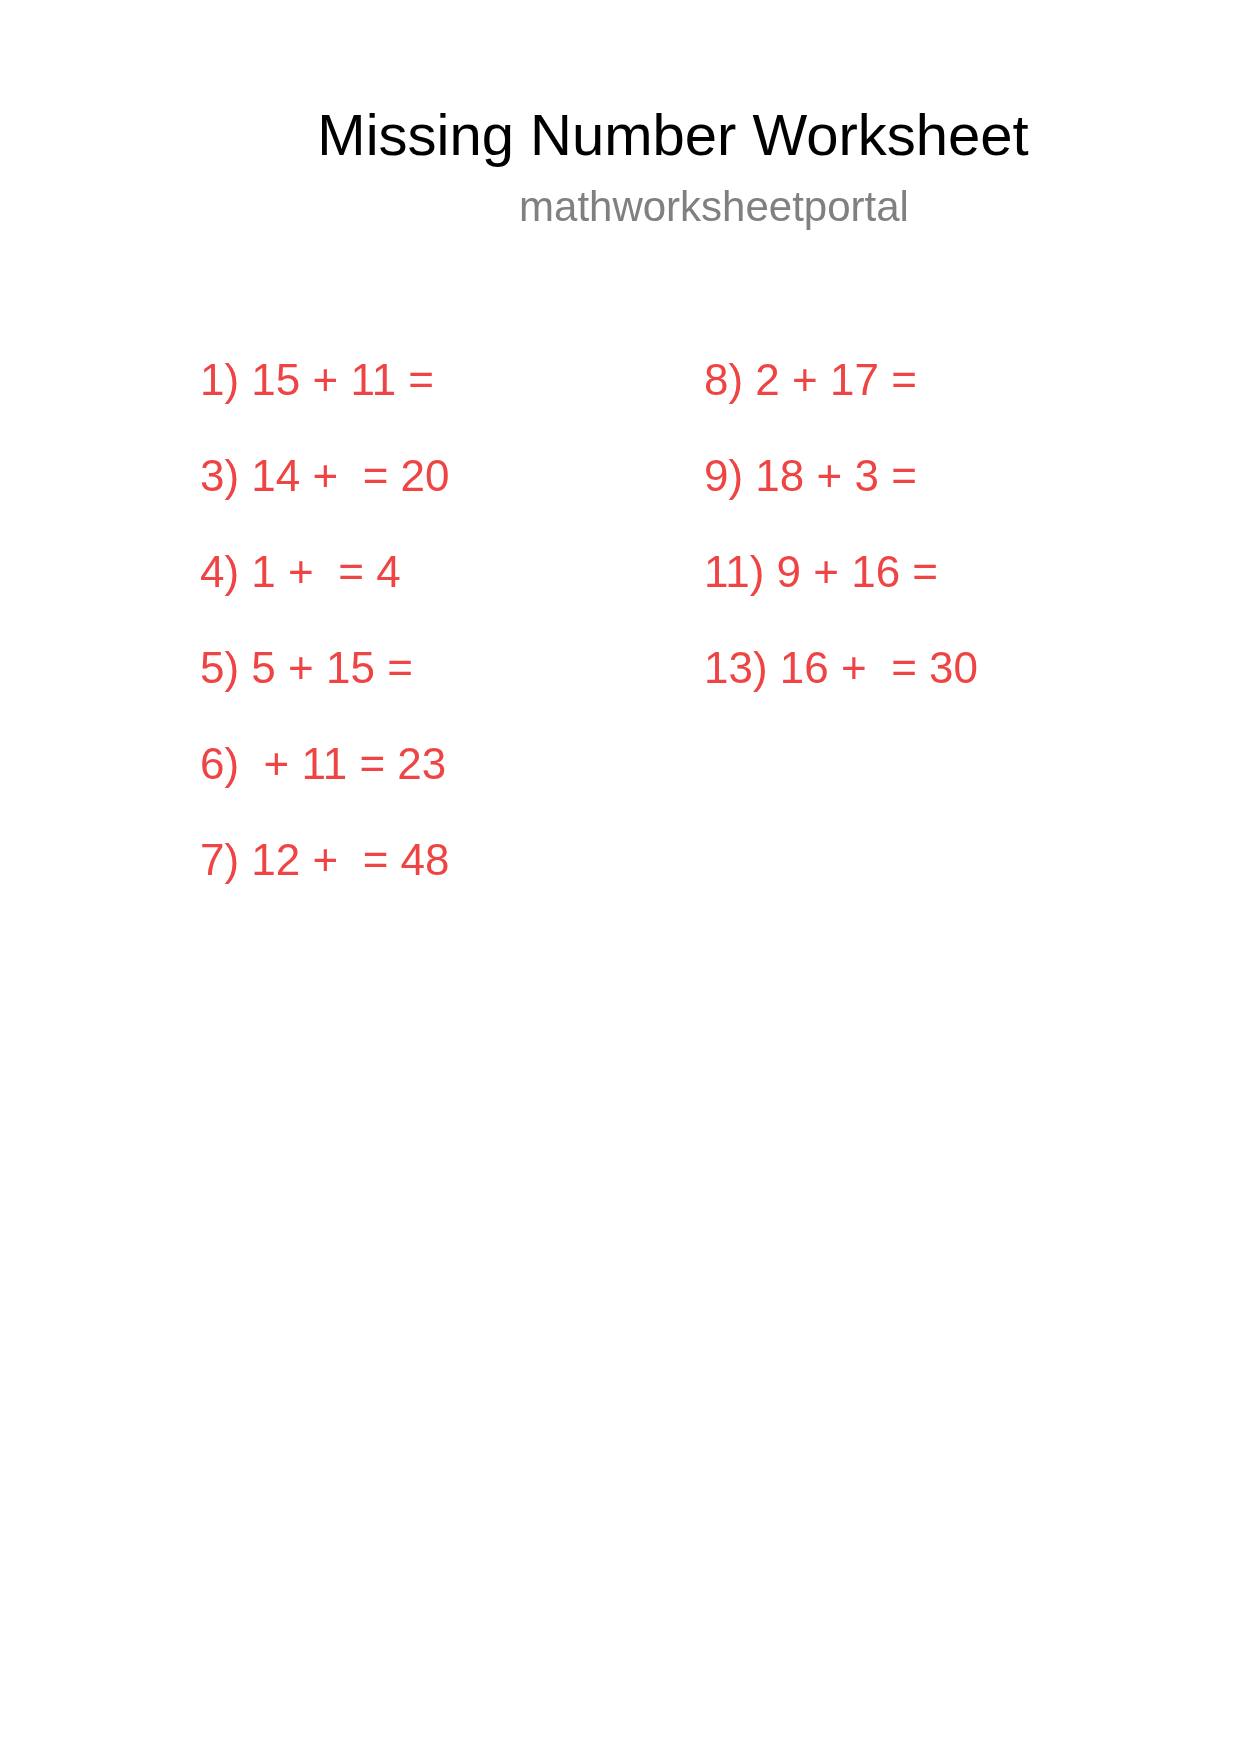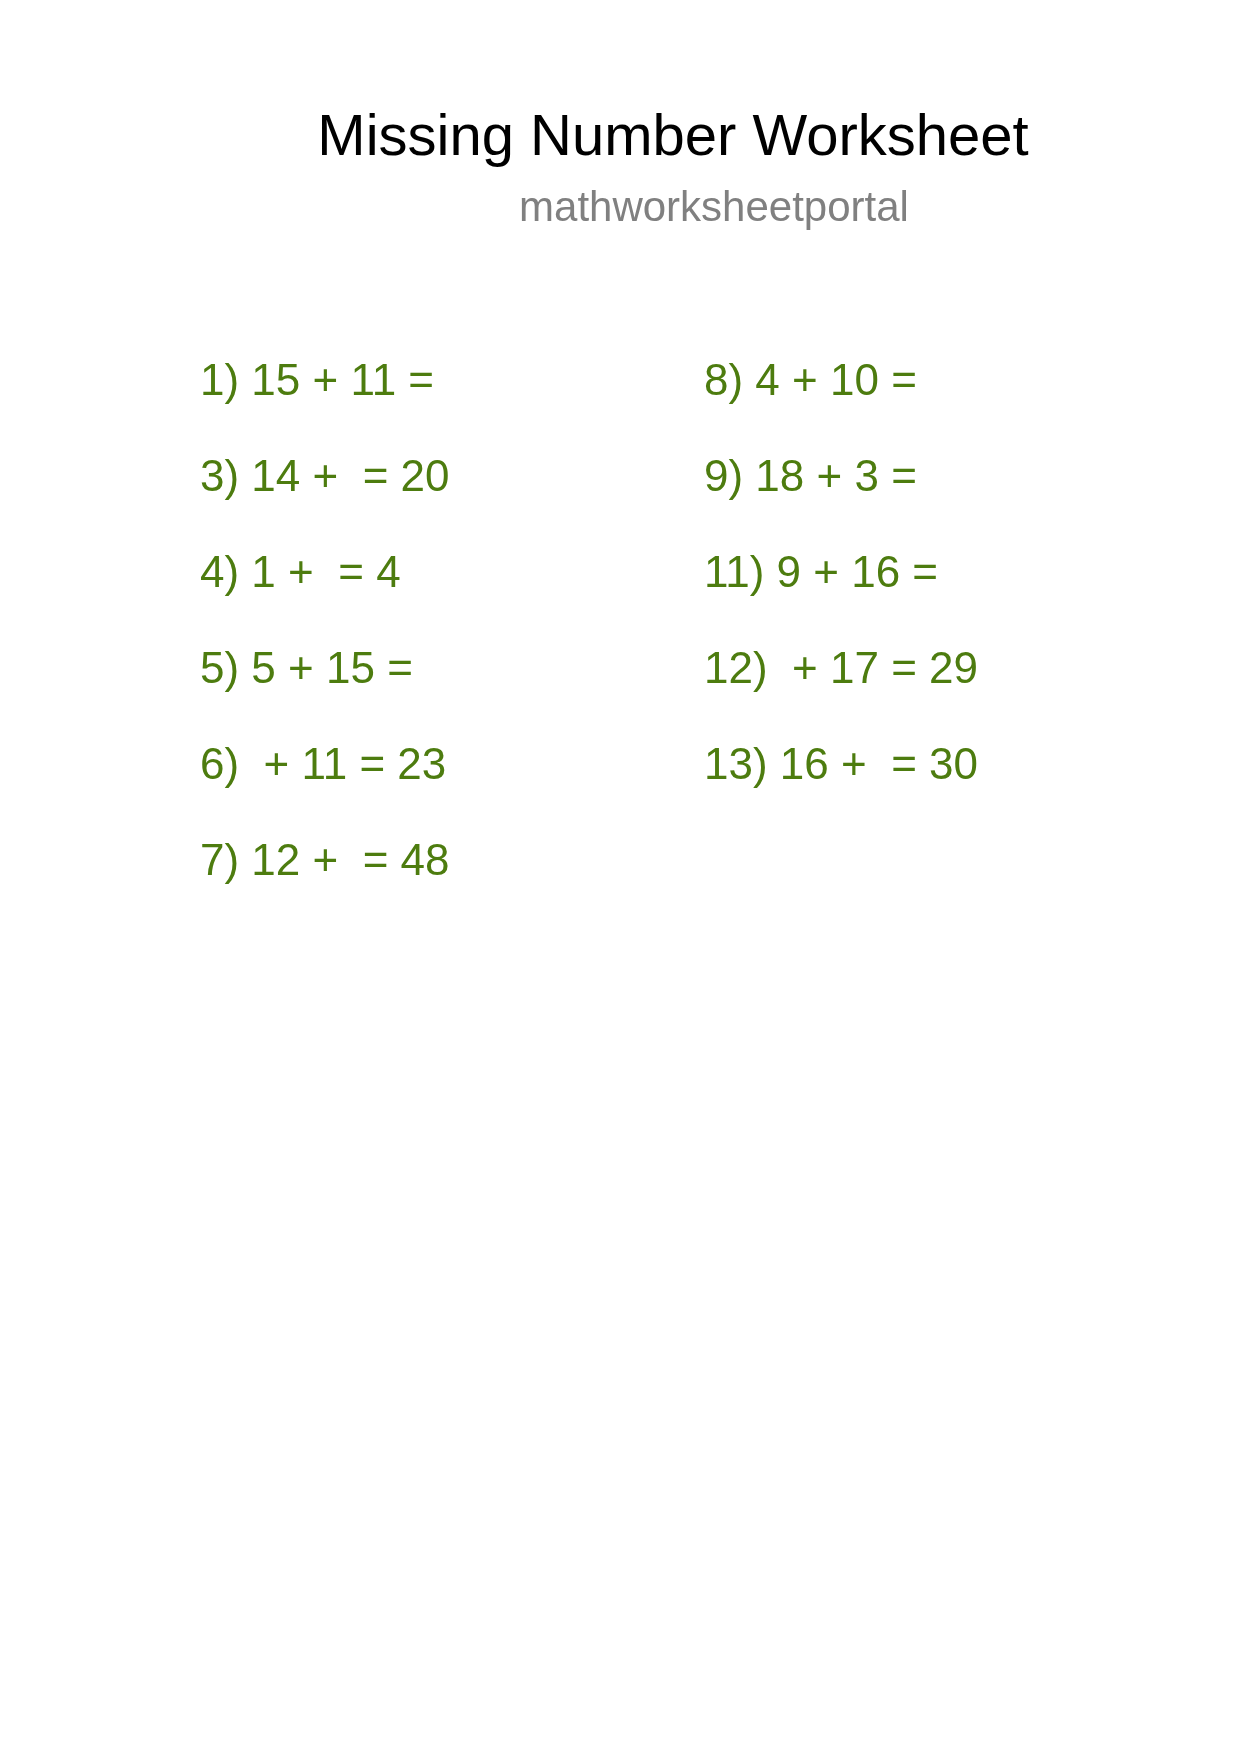--- a/index.html
+++ b/index.html
@@ -41,21 +41,21 @@
       position: absolute;
       top: 350px;
     }
     .col-left { left: 200px; }
     .col-right { left: 704px; }
     .problem {
       height: 96px;
       font-size: 44px;
       line-height: 60px;
       white-space: pre;
-      color: #4d7c0f;
+      color: #ef4444;
     }
     .problem span { display: inline; }
     .blank {
       display: inline-block;
       width: 102px;
       height: 0;
       border-bottom: 3px solid #000000;
       vertical-align: -8px;
     }
   </style>
@@ -76,23 +76,22 @@
 
   <div class="problem"><span>5)</span> <span>5 + 15 =</span> <span class="blank"></span></div>
 
   <div class="problem"><span>6)</span> <span class="blank"></span> <span>+ 11 = 23</span></div>
 
   <div class="problem"><span>7)</span> <span>12 +</span> <span class="blank"></span> <span>= 48</span></div>
 </div>
 
 <div class="column col-right">
 
-  <div class="problem"><span>8)</span> <span>4 + 10 =</span> <span class="blank"></span></div>
+  <div class="problem"><span>8)</span> <span>2 + 17 =</span> <span class="blank"></span></div>
 
   <div class="problem"><span>9)</span> <span>18 + 3 =</span> <span class="blank"></span></div>
 
 
   <div class="problem"><span>11)</span> <span>9 + 16 =</span> <span class="blank"></span></div>
 
-  <div class="problem"><span>12)</span> <span class="blank"></span> <span>+ 17 = 29</span></div>
 
   <div class="problem"><span>13)</span> <span>16 +</span> <span class="blank"></span> <span>= 30</span></div>
 </div>
 
 </body></html>

